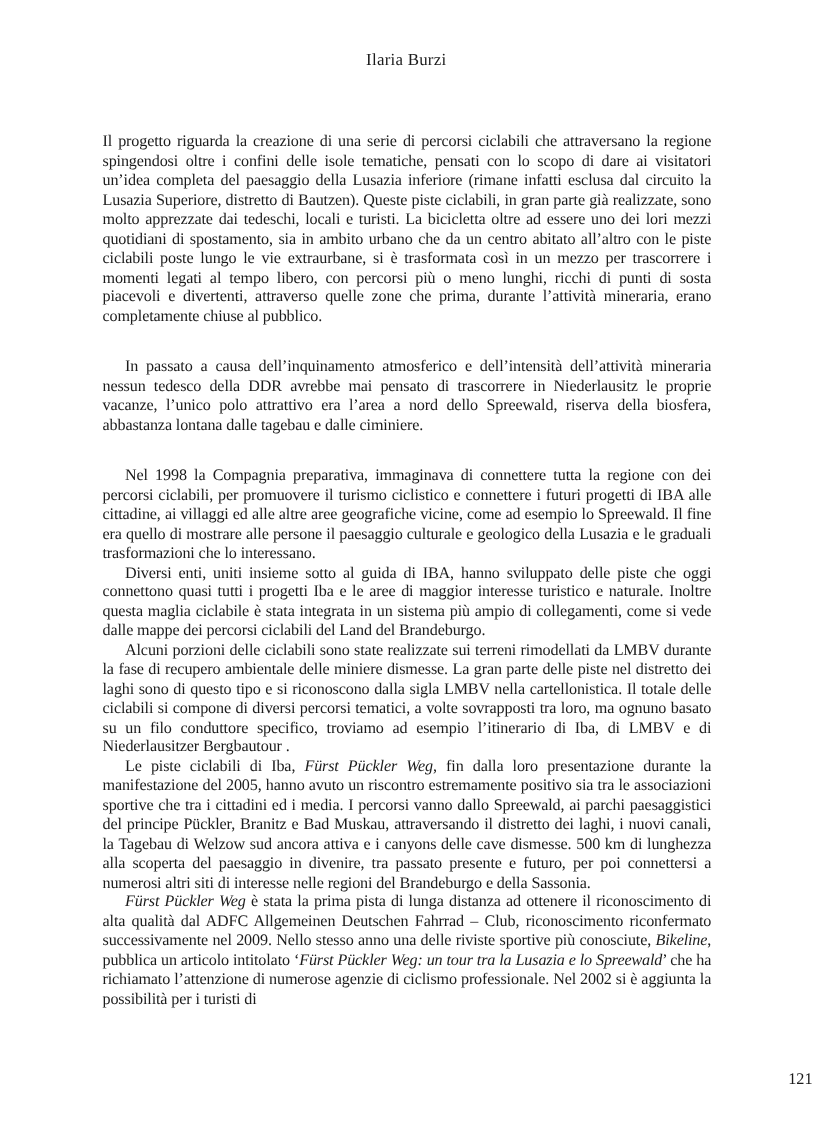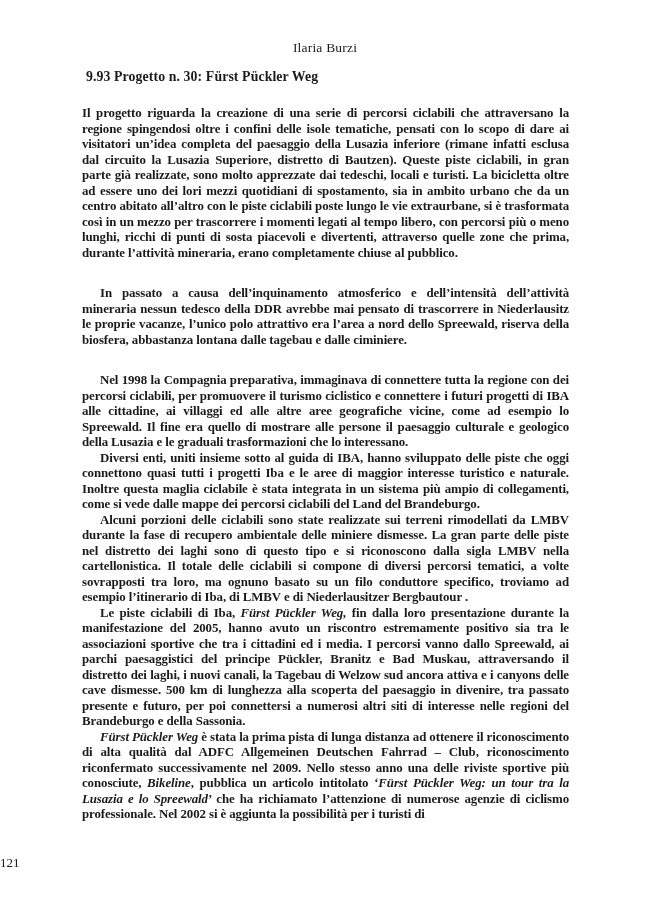--- a/index.html
+++ b/index.html
@@ -33,40 +33,39 @@
   .body-text {
     position: absolute;
     top: 106px;
     left: 82px;
     width: 487px;
     font-size: 12.9px;
     line-height: 15.5px;
     letter-spacing: -0.1px;
     text-align: justify;
   }
-  .body-text p { text-align: justify; font-weight: bold; }
+  .body-text p { text-align: justify; }
   .body-text p.indent { text-indent: 18px; }
   .body-text p.space-before { margin-top: 25px; }
   .italic { font-style: italic; }
   .page-number {
     position: absolute;
     top: 855px;
     left: 0;
     width: 100%;
-    text-align: left;
+    text-align: right;
     font-size: 13px;
   }
 </style>
 </head>
 <body>
 
 <div class="page">
   <div class="running-header">Ilaria Burzi</div>
 
-  <h1 class="section-heading">9.93 Progetto n. 30: Fürst Pückler Weg</h1>
 
   <div class="body-text">
       <p><span>Il progetto riguarda la creazione di una serie di percorsi ciclabili che attraversano la regione spingendosi oltre i confini delle isole tematiche, pensati con lo scopo di dare ai visitatori un’idea completa del paesaggio della Lusazia inferiore (rimane infatti esclusa dal circuito la Lusazia Superiore, distretto di Bautzen). Queste piste ciclabili, in gran parte già realizzate, sono molto apprezzate dai tedeschi, locali e turisti. La bicicletta oltre ad essere uno dei lori mezzi quotidiani di spostamento, sia in ambito urbano che da un centro abitato all’altro con le piste ciclabili poste lungo le vie extraurbane, si è trasformata così in un mezzo per trascorrere i momenti legati al tempo libero, con percorsi più o meno lunghi, ricchi di punti di sosta piacevoli e divertenti, attraverso quelle zone che prima, durante l’attività mineraria, erano completamente chiuse al pubblico.</span></p>
       <p class="indent space-before"><span>In passato a causa dell’inquinamento atmosferico e dell’intensità dell’attività mineraria nessun tedesco della DDR avrebbe mai pensato di trascorrere in Niederlausitz le proprie vacanze, l’unico polo attrattivo era l’area a nord dello Spreewald, riserva della biosfera, abbastanza lontana dalle tagebau e dalle ciminiere.</span></p>
       <p class="indent space-before"><span>Nel 1998 la Compagnia preparativa, immaginava di connettere tutta la regione con dei percorsi ciclabili, per promuovere il turismo ciclistico e connettere i futuri progetti di IBA alle cittadine, ai villaggi ed alle altre aree geografiche vicine, come ad esempio lo Spreewald. Il fine era quello di mostrare alle persone il paesaggio culturale e geologico della Lusazia e le graduali trasformazioni che lo interessano.</span></p>
       <p class="indent"><span>Diversi enti, uniti insieme sotto al guida di IBA, hanno sviluppato delle piste che oggi connettono quasi tutti i progetti Iba e le aree di maggior interesse turistico e naturale. Inoltre questa maglia ciclabile è stata integrata in un sistema più ampio di collegamenti, come si vede dalle mappe dei percorsi ciclabili del Land del Brandeburgo.</span></p>
       <p class="indent"><span>Alcuni porzioni delle ciclabili sono state realizzate sui terreni rimodellati da LMBV durante la fase di recupero ambientale delle miniere dismesse. La gran parte delle piste nel distretto dei laghi sono di questo tipo e si riconoscono dalla sigla LMBV nella cartellonistica. Il totale delle ciclabili si compone di diversi percorsi tematici, a volte sovrapposti tra loro, ma ognuno basato su un filo conduttore specifico, troviamo ad esempio l’itinerario di Iba, di LMBV e di Niederlausitzer Bergbautour .</span></p>
       <p class="indent"><span>Le piste ciclabili di Iba, </span><span class="italic">Fürst Pückler Weg,</span><span> fin dalla loro presentazione durante la manifestazione del 2005, hanno avuto un riscontro estremamente positivo sia tra le associazioni sportive che tra i cittadini ed i media. I percorsi vanno dallo Spreewald, ai parchi paesaggistici del principe Pückler, Branitz e Bad Muskau, attraversando il distretto dei laghi, i nuovi canali, la Tagebau di Welzow sud ancora attiva e i canyons delle cave dismesse. 500 km di lunghezza alla scoperta del paesaggio in divenire, tra passato presente e futuro, per poi connettersi a numerosi altri siti di interesse nelle regioni del Brandeburgo e della Sassonia.</span></p>
       <p class="indent"><span class="italic">Fürst Pückler Weg</span><span> è stata la prima pista di lunga distanza ad ottenere il riconoscimento di alta qualità dal ADFC Allgemeinen Deutschen Fahrrad – Club, riconoscimento riconfermato successivamente nel 2009. Nello stesso anno una delle riviste sportive più conosciute, </span><span class="italic">Bikeline</span><span>, pubblica un articolo intitolato ‘</span><span class="italic">Fürst Pückler Weg: un tour tra la Lusazia e lo Spreewald</span><span>’ che ha richiamato l’attenzione di numerose agenzie di ciclismo professionale. Nel 2002 si è aggiunta la possibilità per i turisti di</span></p>
     </div>

